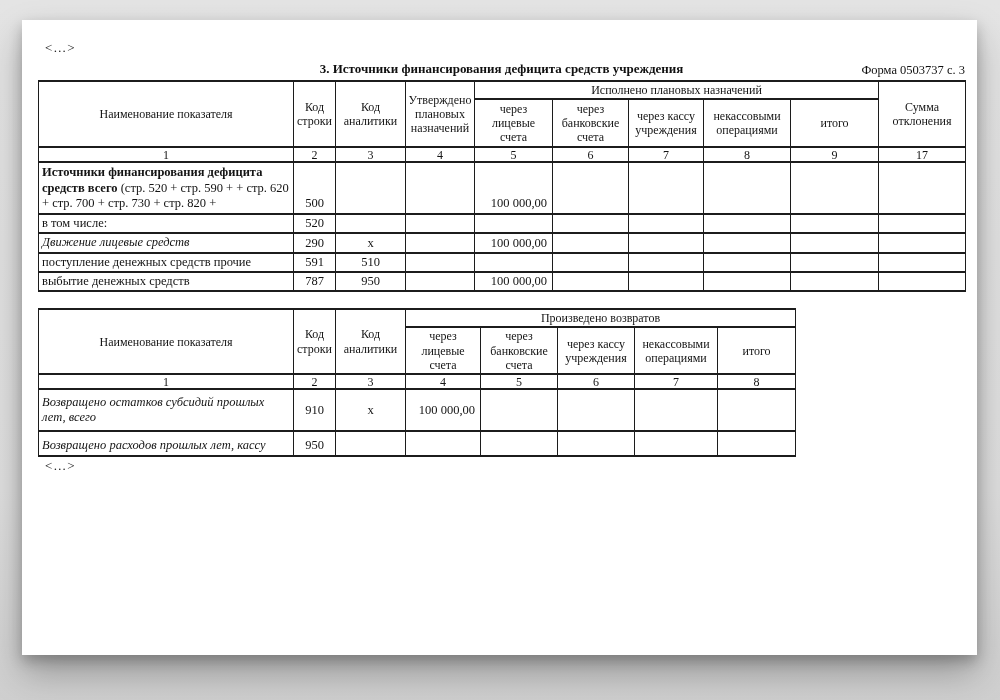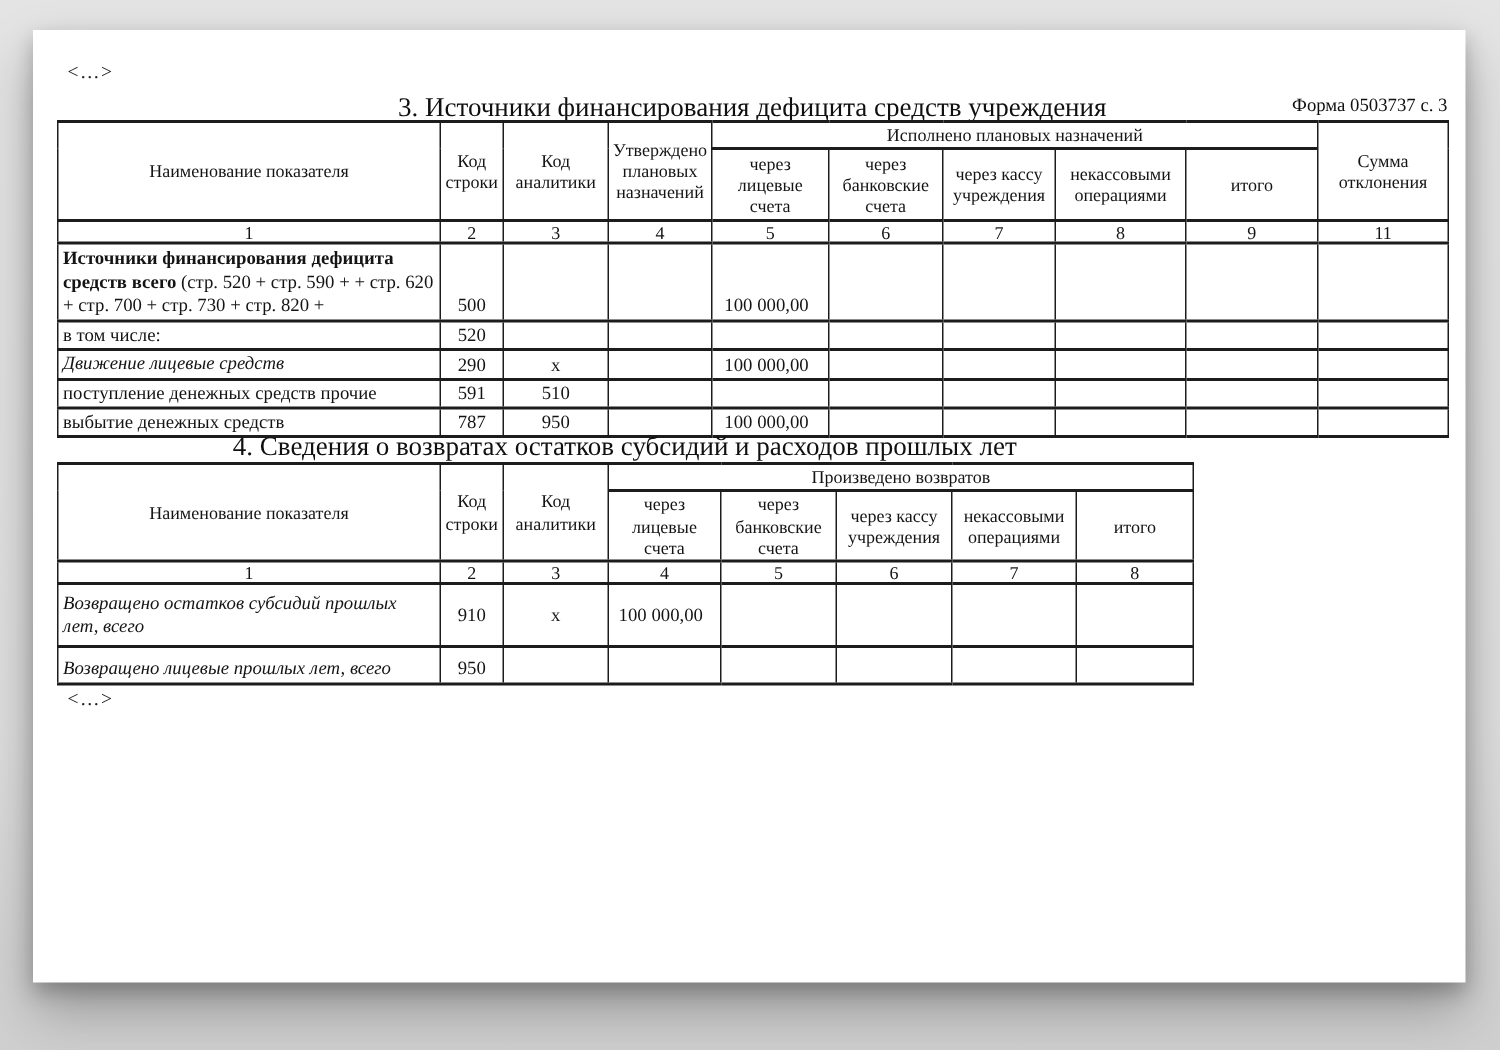--- a/index.html
+++ b/index.html
@@ -6,21 +6,21 @@
   html,body { width:1000px; height:700px; overflow:hidden; }
   body { font-family:"Liberation Serif","DejaVu Serif",serif; color:#111; }
   .stage { position:relative; width:1000px; height:700px;
            background:linear-gradient(180deg,#e4e4e4 0%,#dedede 70%,#cfcfcf 100%); }
   .page { position:absolute; left:22px; top:20px; width:955px; height:635px;
           background:#ffffff;
           box-shadow:0 6px 12px rgba(0,0,0,0.22), 0 18px 34px rgba(0,0,0,0.28); }
   .ellipsis { position:absolute; font-size:13px; color:#222; letter-spacing:1px; }
   .ellipsis.top { left:23px; top:20px; }
   .ellipsis.bottom { left:23px; top:438px; }
-  .sec-title { position:absolute; text-align:center; font-weight:normal; font-size:18px; color:#101010; }
+  .sec-title { position:absolute; text-align:center; font-weight:bold; font-size:13px; color:#101010; }
   .title3 { left:16px; top:41px; width:927px; }
   .title4 { left:16px; top:267px; width:757px; }
   .form-label { position:absolute; top:43px; right:12px; font-size:12.5px; color:#101010; }
 
   table.doc { position:absolute; border-collapse:collapse; table-layout:fixed;
               font-size:12.5px; color:#141414; }
   table.doc th, table.doc td {
       border-left:1px solid #1c1c1c; border-right:1px solid #1c1c1c;
       border-top:2px solid #1c1c1c; border-bottom:2px solid #1c1c1c;
       overflow:hidden; }
@@ -29,21 +29,21 @@
 
   th.hc { font-weight:normal; font-size:12px; line-height:1.18; text-align:center;
           vertical-align:middle; padding:1px 2px; }
   tr.h-top  { height:18px; }
   tr.h-sub  { height:48px; }
   tr.h-sub2 { height:47px; }
   tr.nums td { height:15px; text-align:center; font-size:12px; padding:0; line-height:1; }
 
   td.name { text-align:left; padding:1px 3px; line-height:1.22; }
   td.cc   { text-align:center; }
-  td.amt  { text-align:center; padding-right:5px; }
+  td.amt  { text-align:right; padding-right:5px; }
   .vt { vertical-align:top; }
   tr.vb > td { vertical-align:bottom; padding-bottom:2px; }
   tr.vmid > td { vertical-align:middle; }
   .ind1 { padding-left:9px; }
   .ind2 { padding-left:30px; }
   .it { font-style:italic; }
   .b  { font-weight:bold; }
 
   tr.r-big   { height:52px; }
   tr.r-small { height:16px; }
@@ -93,21 +93,21 @@
         <tr class="nums">
           <td>1</td>
           <td>2</td>
           <td>3</td>
           <td>4</td>
           <td>5</td>
           <td>6</td>
           <td>7</td>
           <td>8</td>
           <td>9</td>
-          <td>11</td>
+          <td>17</td>
         </tr>
       </thead>
       <tbody>
         <tr class="r-big vb">
           <td class="name vt"><span class="b">Источники финансирования дефицита средств всего</span><span> (стр. 520 + стр. 590 + + стр. 620 + стр. 700 + стр. 730 + стр. 820 +</span></td>
           <td class="cc">500</td>
           <td class="cc"></td>
           <td class="cc"></td>
           <td class="amt">100 000,00</td>
           <td class="amt"></td>
@@ -160,21 +160,20 @@
           <td class="amt">100 000,00</td>
           <td class="amt"></td>
           <td class="amt"></td>
           <td class="amt"></td>
           <td class="amt"></td>
           <td class="amt"></td>
         </tr>
       </tbody>
     </table>
 
-    <div class="sec-title title4">4. Сведения о возвратах остатков субсидий и расходов прошлых лет</div>
 
     <table class="doc t2">
       <colgroup>
         <col style="width:255px">
           <col style="width:42px">
           <col style="width:70px">
         <col style="width:75px">
           <col style="width:77px">
           <col style="width:77px">
         <col style="width:83px">
@@ -210,21 +209,21 @@
           <td class="name ind1 it">Возвращено остатков субсидий прошлых лет, всего</td>
           <td class="cc">910</td>
           <td class="cc">х</td>
           <td class="amt">100 000,00</td>
           <td class="amt"></td>
           <td class="amt"></td>
           <td class="amt"></td>
           <td class="amt"></td>
         </tr>
         <tr class="r-950 vb">
-          <td class="name ind1 it">Возвращено лицевые прошлых лет, всего</td>
+          <td class="name ind1 it">Возвращено расходов прошлых лет, кассу</td>
           <td class="cc">950</td>
           <td class="cc"></td>
           <td class="amt"></td>
           <td class="amt"></td>
           <td class="amt"></td>
           <td class="amt"></td>
           <td class="amt"></td>
         </tr>
       </tbody>
     </table>

